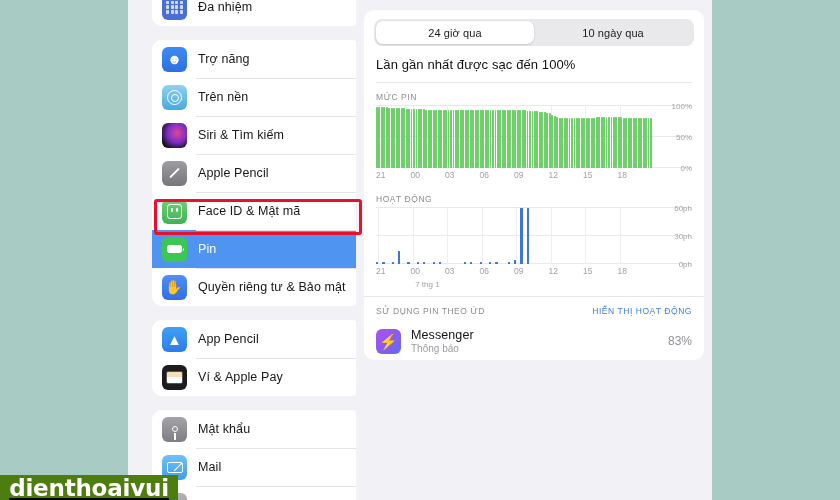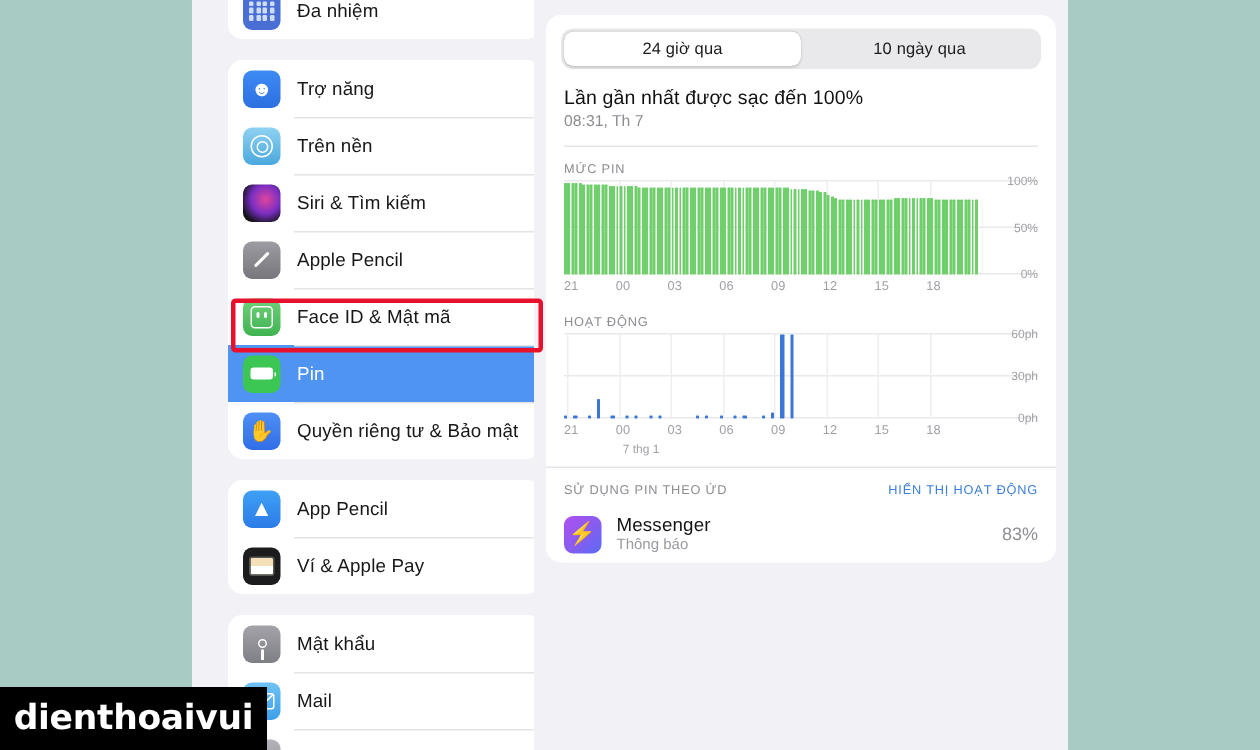--- a/index.html
+++ b/index.html
@@ -390,26 +390,27 @@
   }
   .appinfo { flex: 1; }
   .appname { font-size: 12.5px; color: #141417; letter-spacing: .1px; }
   .appsub { font-size: 10px; color: #9a9aa0; margin-top: 1px; }
   .apppct { font-size: 12px; color: #8e8e94; }
 
   
   .watermark {
     position: absolute;
     left: 0; bottom: 0;
-    width: 178px; height: 42px;
-    background: #000000;
+    width: 178px; height: 25px;
+    background: #4d7c0f;
     display: flex;
     align-items: center;
     justify-content: center;
     z-index: 20;
+    text-decoration: underline;
   }
   .watermark .wt {
     color: #ffffff;
     font-size: 23px;
     font-weight: bold;
     letter-spacing: -.2px;
     font-family: "DejaVu Sans", sans-serif;
   }
 </style>
 </head>
@@ -540,21 +541,20 @@
 
         <div class="seg-wrap">
           <div class="seg">
             <div class="tab active">24 giờ qua</div>
             <div class="tab">10 ngày qua</div>
           </div>
         </div>
 
         <div class="charge-block">
           <div class="charge-title">Lần gần nhất được sạc đến 100%</div>
-          <div class="charge-sub">08:31, Th 7</div>
         </div>
 
         <div class="hr"></div>
 
         <div class="chart-block">
           <div class="chart-head">MỨC PIN</div>
           <div class="plot" id="plot-battery">
               <div class="gridline" style="bottom: 0%;"></div>
               <div class="ylab" style="bottom: 0%; transform: translateY(50%);">0%</div>
               <div class="gridline" style="bottom: 50%;"></div>

